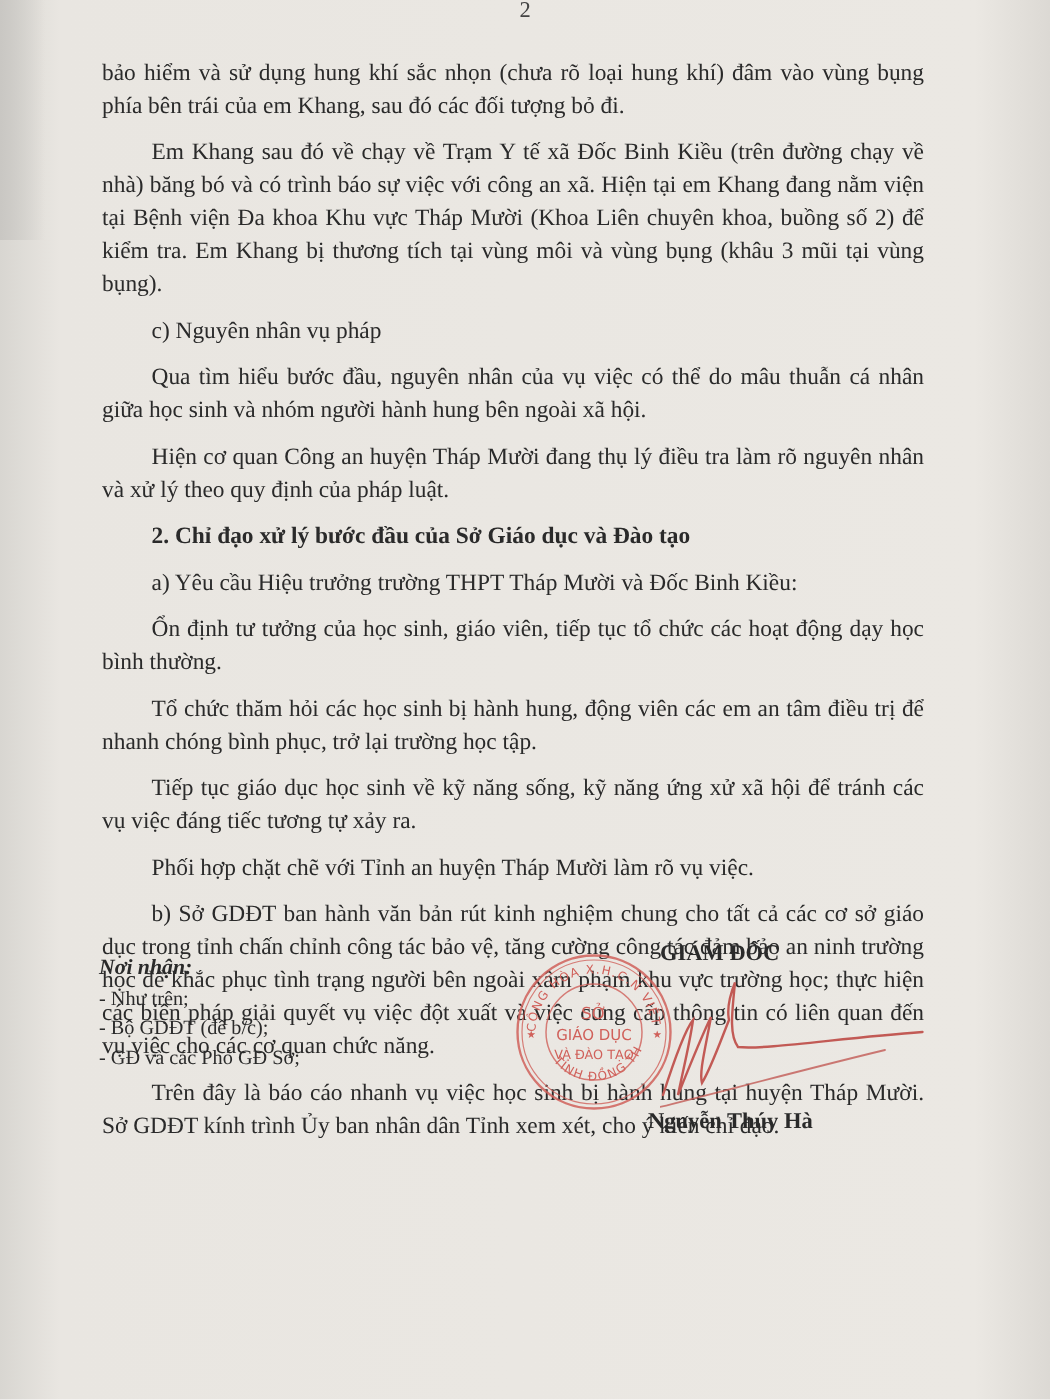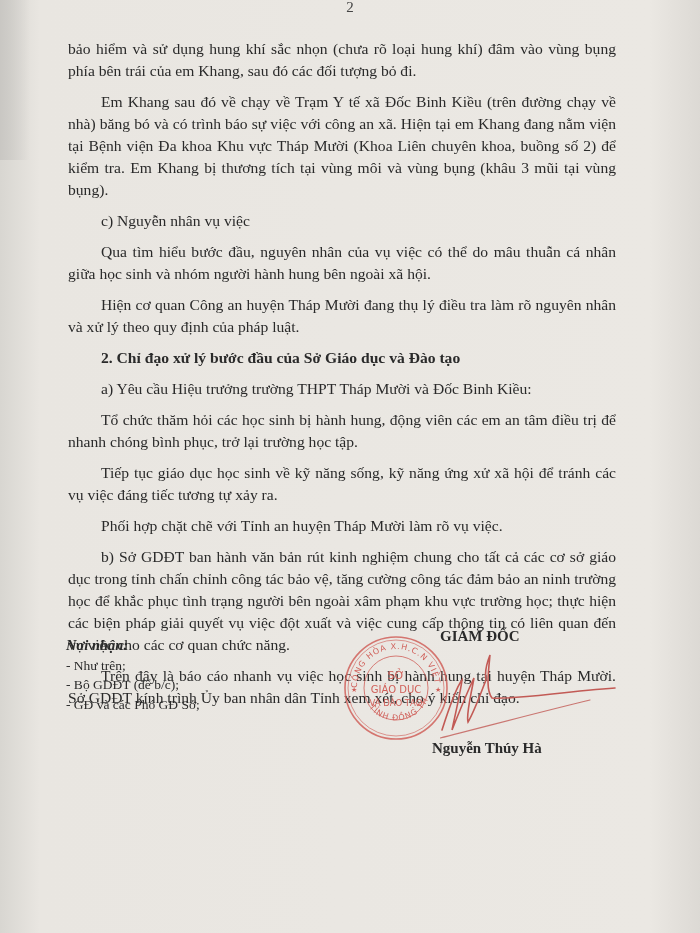--- a/index.html
+++ b/index.html
@@ -45,25 +45,26 @@
 </head>
 <body>
 
 <div class="shadow-left"></div>
 
 <div class="page-num">2</div>
 
 <div class="body">
   <p class="p noindent">bảo hiểm và sử dụng hung khí sắc nhọn (chưa rõ loại hung khí) đâm vào vùng bụng phía bên trái của em Khang, sau đó các đối tượng bỏ đi.</p>
   <p class="p">Em Khang sau đó về chạy về Trạm Y tế xã Đốc Binh Kiều (trên đường chạy về nhà) băng bó và có trình báo sự việc với công an xã. Hiện tại em Khang đang nằm viện tại Bệnh viện Đa khoa Khu vực Tháp Mười (Khoa Liên chuyên khoa, buồng số 2) để kiểm tra. Em Khang bị thương tích tại vùng môi và vùng bụng (khâu 3 mũi tại vùng bụng).</p>
-  <p class="p">c) Nguyễn nhân vụ việc</p>
+  <p class="p">c) Nguyên nhân vụ pháp</p>
   <p class="p">Qua tìm hiểu bước đầu, nguyên nhân của vụ việc có thể do mâu thuẫn cá nhân giữa học sinh và nhóm người hành hung bên ngoài xã hội.</p>
   <p class="p">Hiện cơ quan Công an huyện Tháp Mười đang thụ lý điều tra làm rõ nguyên nhân và xử lý theo quy định của pháp luật.</p>
   <p class="p bold">2. Chỉ đạo xử lý bước đầu của Sở Giáo dục và Đào tạo</p>
   <p class="p">a) Yêu cầu Hiệu trưởng trường THPT Tháp Mười và Đốc Binh Kiều:</p>
+  <p class="p">Ổn định tư tưởng của học sinh, giáo viên, tiếp tục tổ chức các hoạt động dạy học bình thường.</p>
   <p class="p">Tổ chức thăm hỏi các học sinh bị hành hung, động viên các em an tâm điều trị để nhanh chóng bình phục, trở lại trường học tập.</p>
   <p class="p">Tiếp tục giáo dục học sinh về kỹ năng sống, kỹ năng ứng xử xã hội để tránh các vụ việc đáng tiếc tương tự xảy ra.</p>
   <p class="p">Phối hợp chặt chẽ với Tỉnh an huyện Tháp Mười làm rõ vụ việc.</p>
   <p class="p">b) Sở GDĐT ban hành văn bản rút kinh nghiệm chung cho tất cả các cơ sở giáo dục trong tỉnh chấn chỉnh công tác bảo vệ, tăng cường công tác đảm bảo an ninh trường học để khắc phục tình trạng người bên ngoài xâm phạm khu vực trường học; thực hiện các biện pháp giải quyết vụ việc đột xuất và việc cung cấp thông tin có liên quan đến vụ việc cho các cơ quan chức năng.</p>
   <p class="p">Trên đây là báo cáo nhanh vụ việc học sinh bị hành hung tại huyện Tháp Mười. Sở GDĐT kính trình Ủy ban nhân dân Tỉnh xem xét, cho ý kiến chỉ đạo.</p>
 </div>
 
 <div class="recv">
   <div class="recv-title">Nơi nhận:</div>
   <div>- Như trên;</div>

